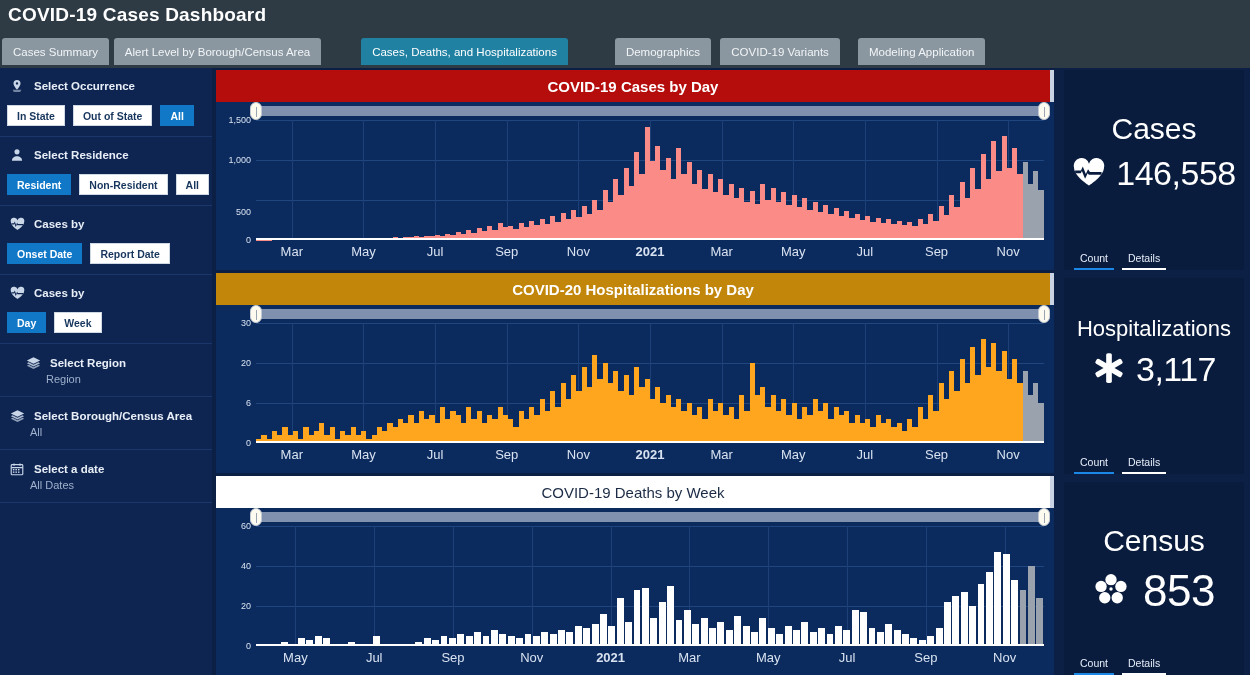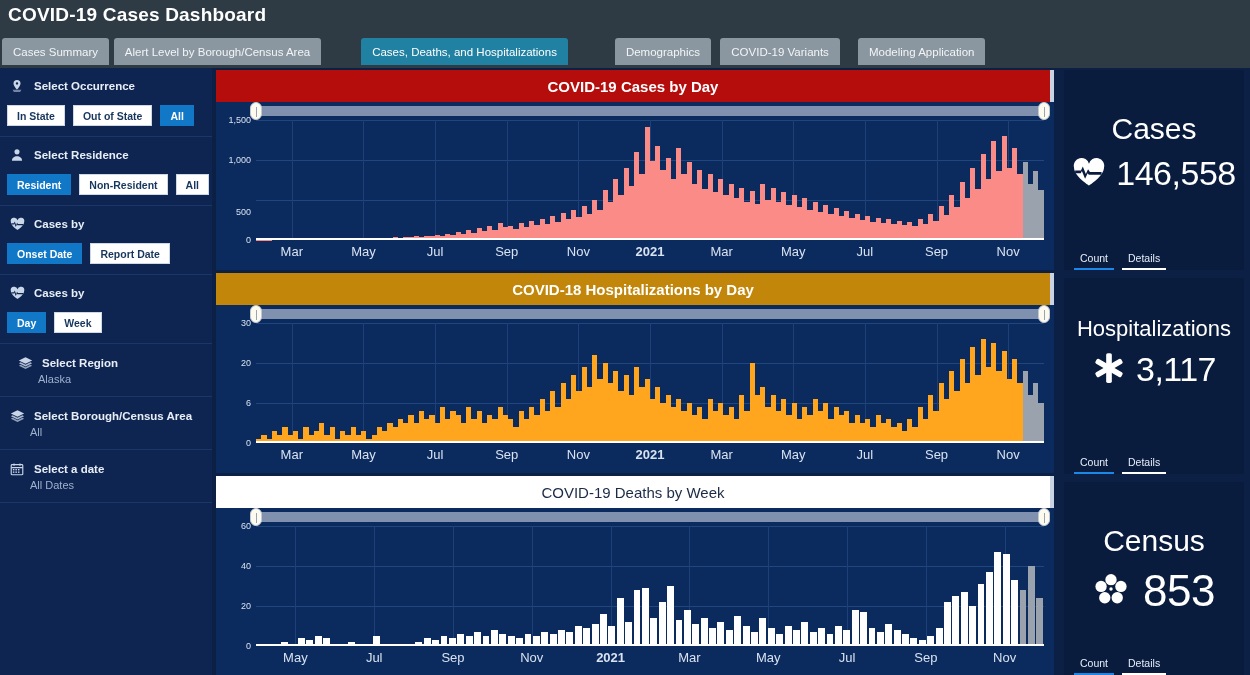--- a/index.html
+++ b/index.html
@@ -197,32 +197,32 @@
               <path fill="#0f2551" d="M1.6 7.2h3.1l1-2.1 1.6 4 1.2-2.6 1 1.5h6.2v1.5H8.9l-.6-.9-1.4 3-1.7-4.2-.6 1.3H1.6z"></path>
             </svg>
           </span>
           <span class="fg-title">Cases by</span>
         </div>
         <div class="btn-row">
           <div class="seg active">Day</div>
           <div class="seg">Week</div>
         </div>
       </div>
-      <div class="filter-group" style="padding: 10px 8px 11px;">
+      <div class="filter-group" style="padding: 10px 16px 11px;">
         <div class="fg-head">
           <span class="icon-box">
             <svg width="15" height="14" viewBox="0 0 18 16">
               <path fill="#c9d6e8" d="M9 1 1 5l8 4 8-4z"></path>
               <path fill="#c9d6e8" d="M1 8.2 9 12.2l8-4-2.2-1.1L9 10 3.2 7.1z" opacity=".85"></path>
               <path fill="#c9d6e8" d="M1 11.3 9 15.3l8-4-2.2-1.1L9 13.1l-5.8-2.9z" opacity=".7"></path>
             </svg>
           </span>
           <span class="fg-title">Select Region</span>
         </div>
-        <div class="fg-sub">Alaska</div>
+        <div class="fg-sub">Region</div>
       </div>
       <div class="filter-group" style="padding: 10px 0px 11px;">
         <div class="fg-head">
           <span class="icon-box">
             <svg width="15" height="14" viewBox="0 0 18 16">
               <path fill="#c9d6e8" d="M9 1 1 5l8 4 8-4z"></path>
               <path fill="#c9d6e8" d="M1 8.2 9 12.2l8-4-2.2-1.1L9 10 3.2 7.1z" opacity=".85"></path>
               <path fill="#c9d6e8" d="M1 11.3 9 15.3l8-4-2.2-1.1L9 13.1l-5.8-2.9z" opacity=".7"></path>
             </svg>
           </span>
@@ -440,21 +440,21 @@
               <div class="bar" style="height: 78.4px; background: rgb(154, 163, 173);"></div>
               <div class="bar" style="height: 56px; background: rgb(154, 163, 173);"></div>
               <div class="bar" style="height: 68.8px; background: rgb(154, 163, 173);"></div>
               <div class="bar" style="height: 49.6px; background: rgb(154, 163, 173);"></div>
             </div>
             <div class="axis-base"></div>
           </div>
         </div>
       </div>
       <div class="panel" style="top: 205px; height: 200px;">
-        <div class="panel-title hosp">COVID-18 Hospitalizations by Day</div>
+        <div class="panel-title hosp">COVID-20 Hospitalizations by Day</div>
         <div class="plot-wrap" style="height: 168px;">
           <div class="slider">
             <div class="sl-handle left"></div>
             <div class="sl-handle right"></div>
           </div>
           <div class="plot" style="height: 120px;">
             <div class="ytick" style="top: 120px;">0</div>
             <div class="gridline" style="top: 80px;"></div>
             <div class="ytick" style="top: 80px;">6</div>
             <div class="gridline" style="top: 40px;"></div>

